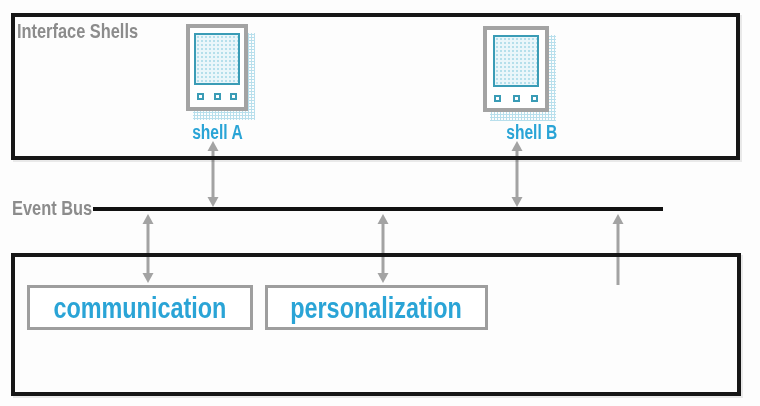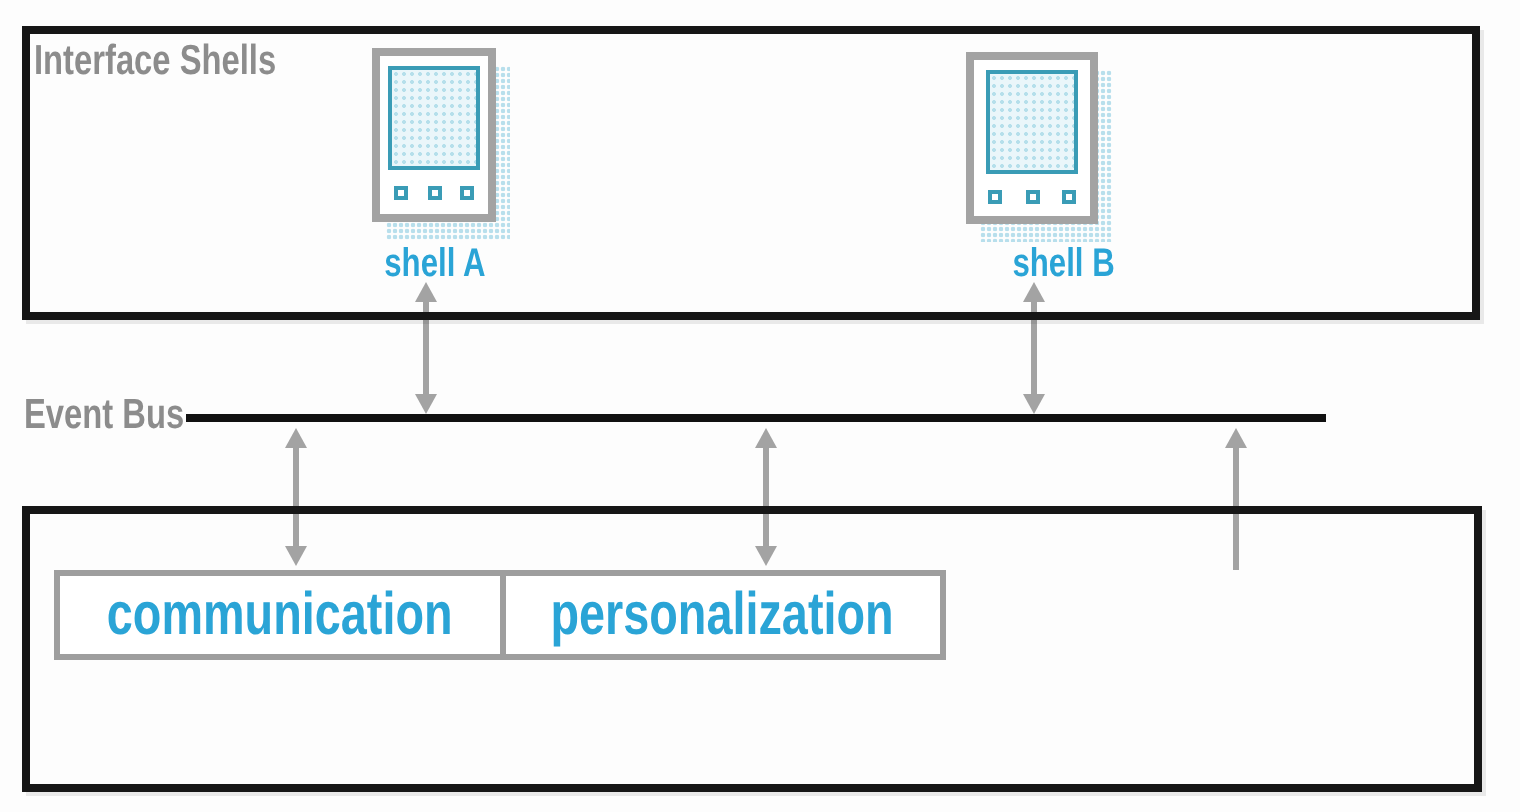--- a/index.html
+++ b/index.html
@@ -51,21 +51,21 @@
   .shell-label-a{left:167px;}
   .shell-label-b{left:482px;}
   
   .svc-box{
     position:absolute;box-sizing:border-box;height:45px;top:285px;z-index:4;
     background:#fff;border:3px solid #9e9e9e;
     display:flex;align-items:center;justify-content:center;
     color:#2aa4d6;font-weight:bold;font-size:30px;
   }
   .svc-comm{left:27px;width:226px;}
-  .svc-pers{left:250px;width:223px;}
+  .svc-pers{left:265px;width:223px;}
   .svc-loc{left:500px;width:230px;}
   .aline{stroke:#a3a3a3;stroke-width:3;}
   .ahead{fill:#a3a3a3;}
 </style>
 </head>
 <body>
 
 <div class="canvas">
 
   <svg class="arrows" viewBox="0 0 760 406">

